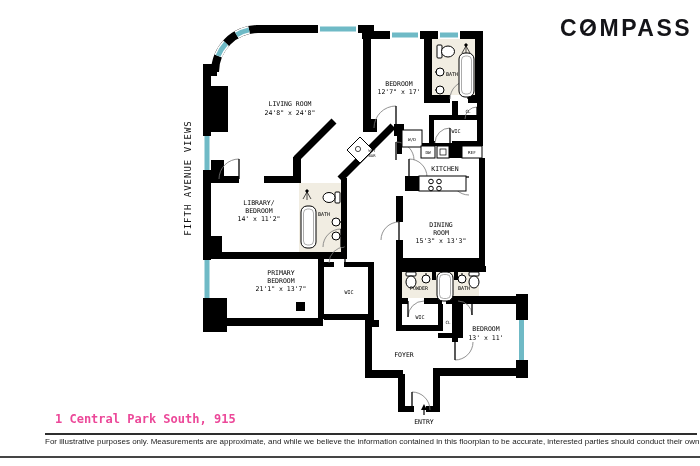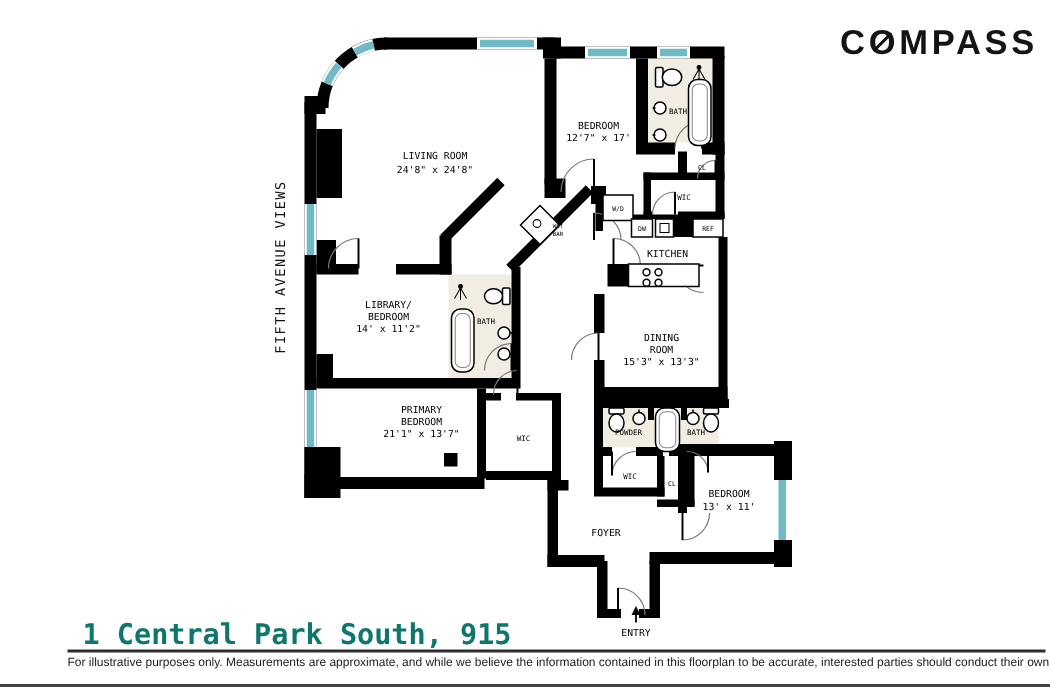--- a/index.html
+++ b/index.html
@@ -4,21 +4,21 @@
 <style>
   html,body{margin:0;padding:0;background:#fff;}
   #page{position:relative;width:700px;height:466px;background:#fff;overflow:hidden;
         font-family:"DejaVu Sans Mono",monospace;color:#000;}
   .logo{position:absolute;left:560px;top:15px;font-family:"Liberation Sans",sans-serif;
         font-size:23px;font-weight:600;letter-spacing:2.5px;color:#141418;}
   .logo-slash{position:absolute;left:20px;top:12px;width:17px;height:2.4px;background:#141418;
         transform:rotate(-45deg);border-radius:2px;}
   .side-label{position:absolute;left:188px;top:178px;transform:translate(-50%,-50%) rotate(-90deg);
         font-size:9px;letter-spacing:1px;white-space:nowrap;color:#111;}
-  .plan-title{position:absolute;left:55px;top:412px;font-size:19px;font-weight:bold;color:#0f766e;
+  .plan-title{position:absolute;left:55px;top:412px;font-size:12px;font-weight:bold;color:#ec4899;
         white-space:nowrap;}
   .rule{position:absolute;left:45px;top:433px;width:652px;height:2px;background:#2e2e2e;}
   .disclaimer{position:absolute;left:45px;top:437px;width:652px;font-family:"Liberation Sans",sans-serif;
         font-size:8px;color:#1c1c1c;white-space:nowrap;}
   .bottom-edge{position:absolute;left:0;top:456px;width:700px;height:2px;background:#454545;}
   svg text{fill:#000;font-family:"DejaVu Sans Mono",monospace;text-anchor:middle;}
   .rm{font-size:6.5px;}
   .sm{font-size:5px;}
   .xs{font-size:4.3px;}
   .xxs{font-size:3.8px;}

